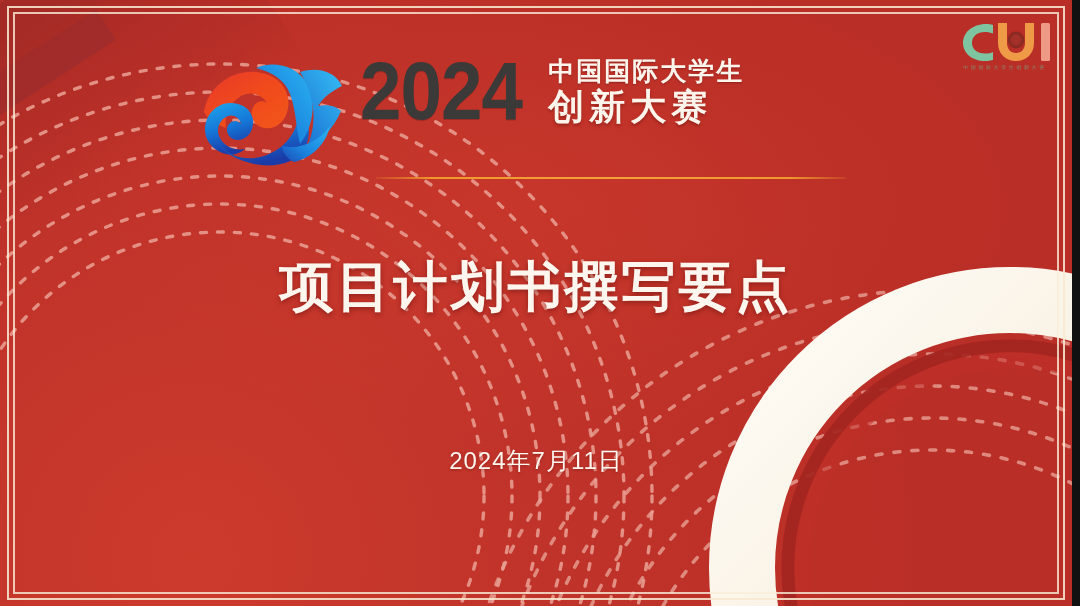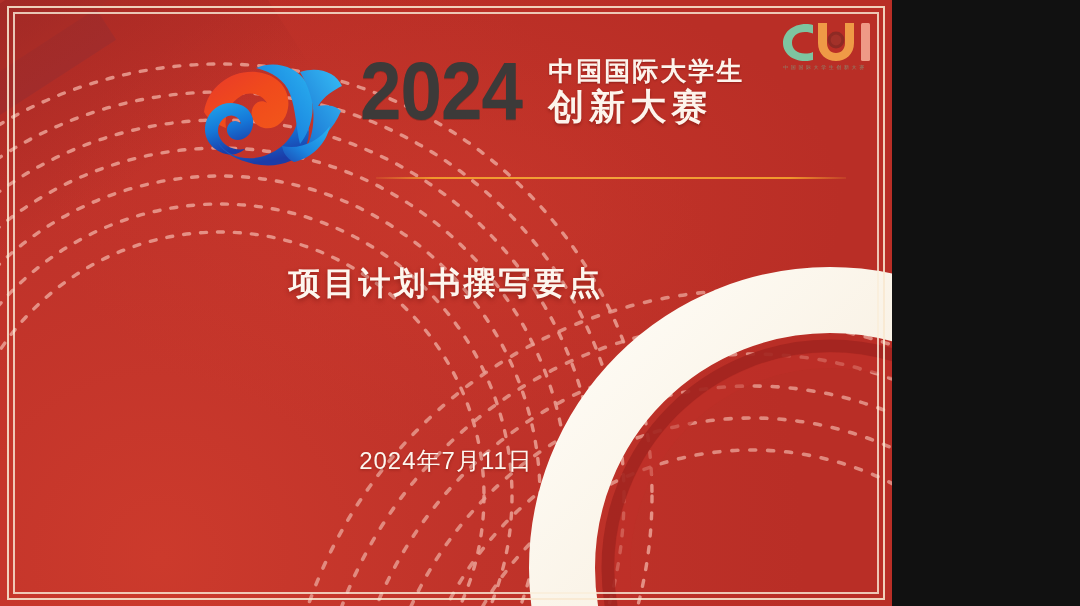--- a/index.html
+++ b/index.html
@@ -5,21 +5,21 @@
 <style>
   html, body {
     margin: 0;
     padding: 0;
     background: #111;
   }
   * { box-sizing: border-box; }
 
   .slide {
     position: relative;
-    width: 892px;
+    width: 1072px;
     height: 606px;
     overflow: hidden;
     background: #bf3028;
     font-family: "Liberation Sans", "DejaVu Sans", sans-serif;
   }
 
   
   .bg-base {
     position: absolute;
     inset: 0;
@@ -158,27 +158,27 @@
     top: 177px;
     width: 470px;
     height: 2px;
     z-index: 6;
     background: linear-gradient(90deg, rgba(240,150,50,.15) 0%, #f0982c 12%, #f3a23a 50%, #f0982c 88%, rgba(240,150,50,.15) 100%);
   }
 
   
   .title {
     position: absolute;
-    top: 262px;
+    top: 251px;
     left: 0;
     width: 100%;
     text-align: center;
     z-index: 6;
     color: #fdf6ee;
-    font-size: 32px;
+    font-size: 54px;
     font-weight: 700;
     letter-spacing: 3px;
     text-shadow: 0 2px 5px rgba(85,12,9,.45);
   }
 
   
   .date {
     position: absolute;
     top: 445px;
     left: 0;

